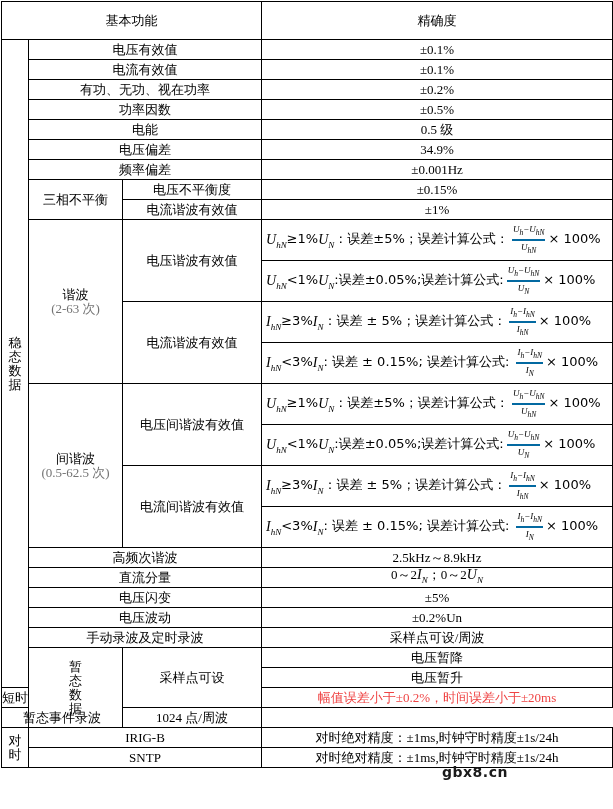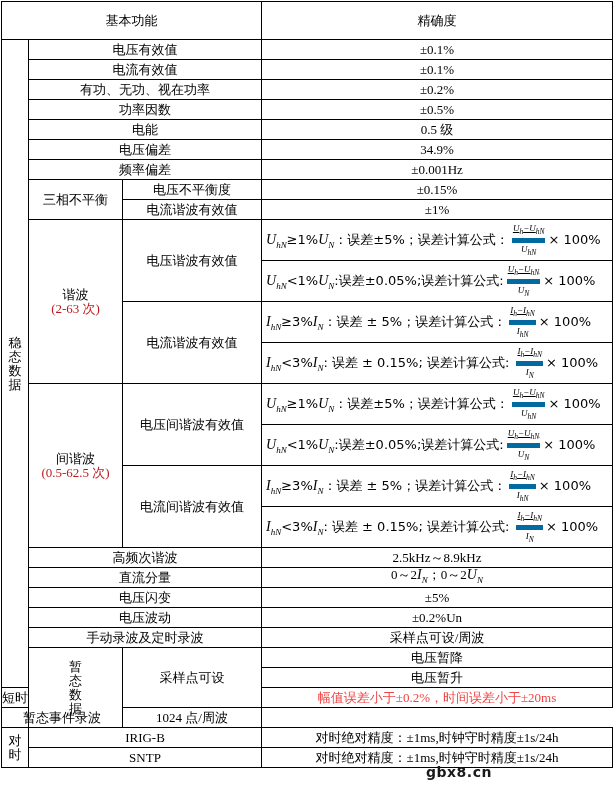--- a/index.html
+++ b/index.html
@@ -8,31 +8,31 @@
   table.spec { position: absolute; left: 1px; top: 1px; border-collapse: collapse;
                table-layout: fixed; width: 611px; }
   table.spec td { border: 1px solid #000; padding: 0; text-align: center; vertical-align: middle;
                   font-size: 13px; line-height: 14px; white-space: nowrap; overflow: hidden; }
   .serif { font-family: "Liberation Serif", "DejaVu Serif", serif; font-size: 13.5px; }
   .hdr td { height: 37px; font-size: 13.5px; }
   .r21 { height: 20px; }
   .r42 { height: 41px; }
   .vert { line-height: 22px; font-size: 13.5px; }
   .vert span { display: block; }
-  .sub { font-family: "Liberation Serif", serif; font-size: 13px; color: #b91c1c; }
+  .sub { font-family: "Liberation Serif", serif; font-size: 13px; color: #737373; }
   .formula { text-align: left !important; padding-left: 4px !important; font-size: 12.5px; }
   .it { font-family: "Liberation Serif", serif; font-style: italic; font-size: 14px; }
   .it sub { font-size: 9px; font-style: italic; }
   .frac { display: inline-block; vertical-align: middle; text-align: center; margin: 0 3px;
           font-family: "Liberation Serif", serif; font-style: italic; font-size: 9px; line-height: 10px; }
-  .frac .num { display: block; border-bottom: 5px solid #0369a1; padding: 0 1px 1px; text-decoration: underline; }
+  .frac .num { display: block; border-bottom: 2px solid #0369a1; padding: 0 1px 1px; }
   .frac .den { display: block; padding-top: 1px; font-family: Liberation Serif, serif; }
   .pct { font-family: "DejaVu Sans", sans-serif; font-size: 13px; }
   .brown { color: #ef4444; }
-  .watermark { position: absolute; left: 426px; top: 764px; font-family: "DejaVu Sans", sans-serif;
+  .watermark { position: absolute; left: 442px; top: 764px; font-family: "DejaVu Sans", sans-serif;
                font-weight: bold; font-size: 14px; color: #1a1a1a; letter-spacing: 0.5px;
                background: rgba(255,255,255,0.0); }
 </style>
 </head>
 <body>
 
 <table class="spec">
   <colgroup>
     <col style="width:27px">
     <col style="width:94px">

